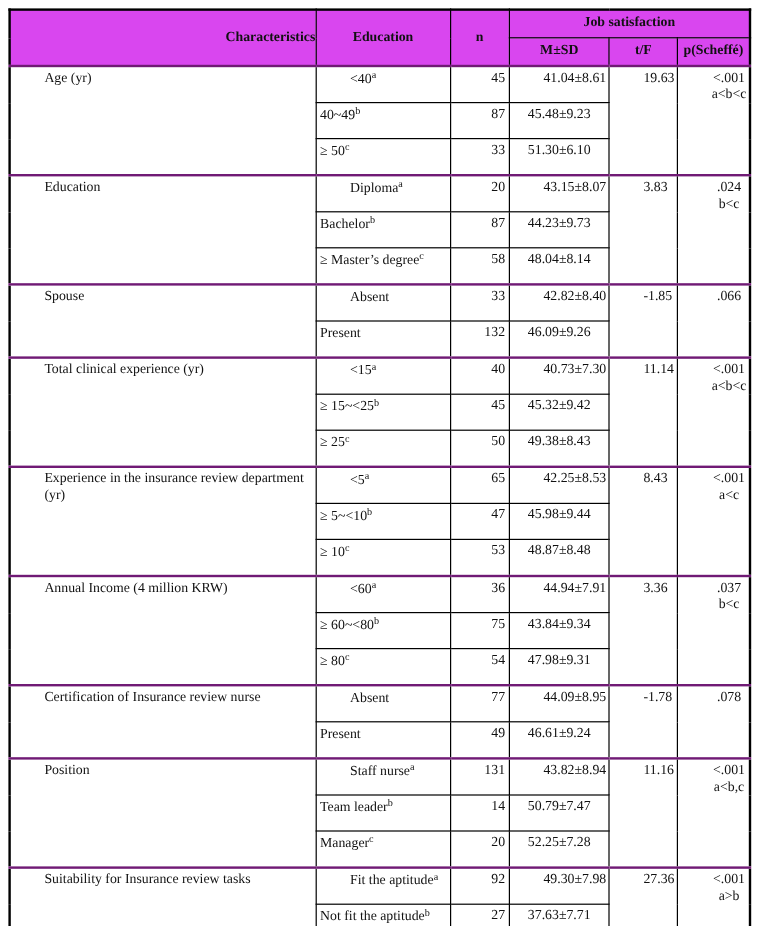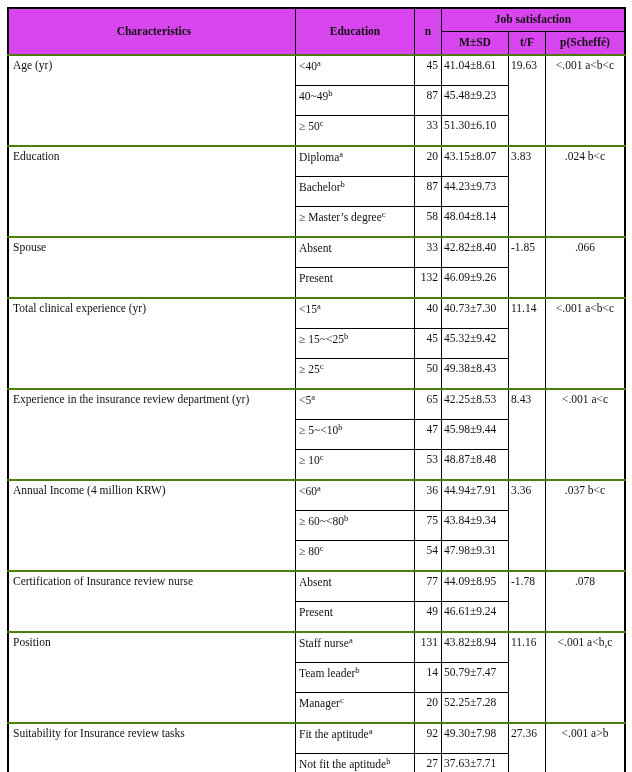--- a/index.html
+++ b/index.html
@@ -16,35 +16,35 @@
     padding: 0;
     vertical-align: top;
   }
   .tbl th {
     background: #d946ef;
     font-weight: bold;
     vertical-align: middle;
   }
   .tbl thead tr.h1 th { height: 22px; }
   .tbl thead tr.h2 th { height: 22px; }
-  .tbl th.c-char { text-align: center; padding-left: 4px; width: 282px; margin-left: 26px; }
+  .tbl th.c-char { text-align: right; padding-left: 4px; width: 282px; margin-left: 26px; }
   .tbl th.c-cat { text-align: center; width: 118px; }
   .tbl th.c-n { text-align: center; width: 26px; }
   .tbl th.c-msd { text-align: center; width: 66px; }
   .tbl th.c-tf { text-align: center; width: 36px; }
   .tbl th.c-p { text-align: center; }
   .tbl td { height: 25px; }
   .tbl td.char { padding: 3px 4px 0 4px; text-align: left; }
   .tbl td.cat { padding: 4px 3px 0 3px; text-align: left; }
   .tbl td.n { padding: 3px 3px 0 0; text-align: right; }
-  .tbl td.msd { padding: 3px 2px 0 2px; text-align: left; margin-left: 46px; }
+  .tbl td.msd { padding: 3px 2px 0 2px; text-align: center; margin-left: 46px; }
   .tbl td.tf { padding: 3px 2px 0 2px; text-align: left; }
   .tbl td.p { padding: 3px 2px 0 2px; text-align: center; }
   sup { font-size: 8.5px; vertical-align: 4px; line-height: 0; }
-  .tbl tbody tr.group-start td { border-top: 2px solid #4d7c0f; }
+  .tbl tbody tr.group-start td { border-top: 2px solid #701a75; padding-left: 28px; }
   .tbl { border: 2px solid #000; }
 </style>
 </head>
 <body>
 
 <table class="tbl">
   <thead>
     <tr class="h1">
       <th class="c-char" rowspan="2">Characteristics</th>
       <th class="c-cat" rowspan="2">Education</th>

